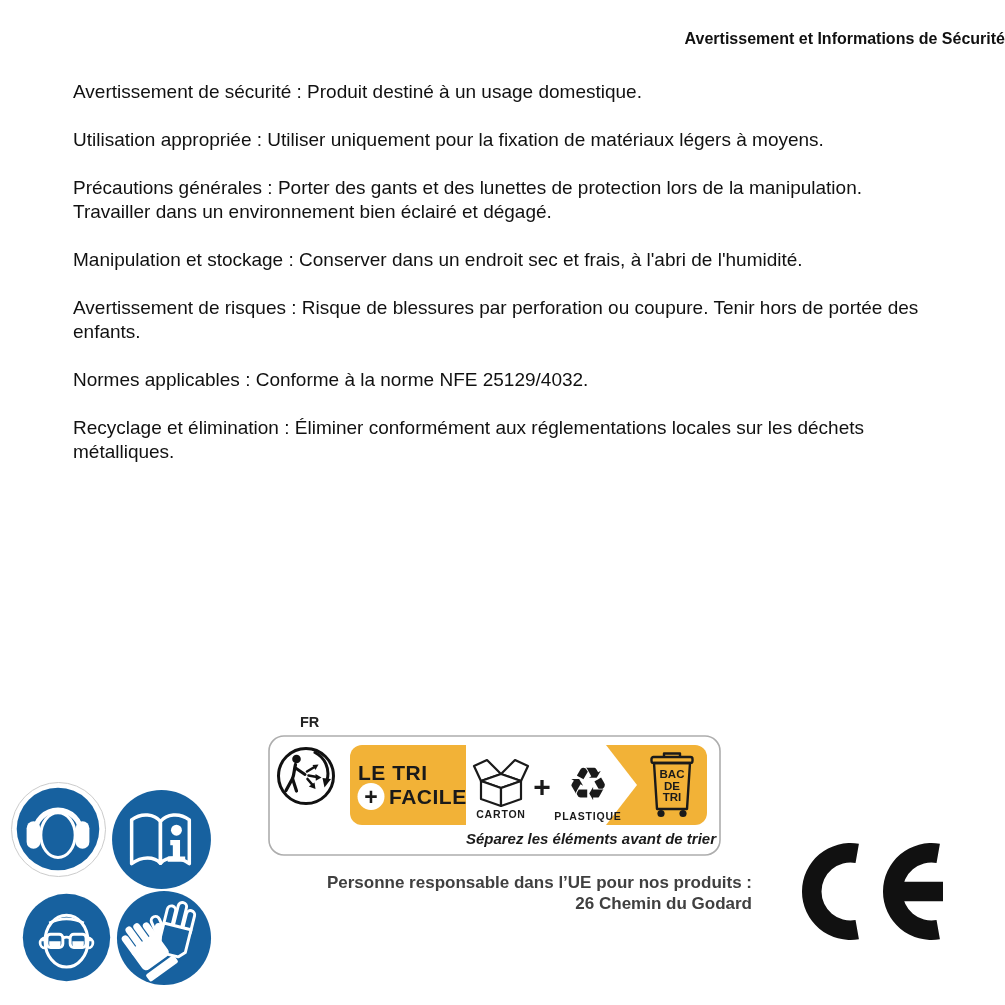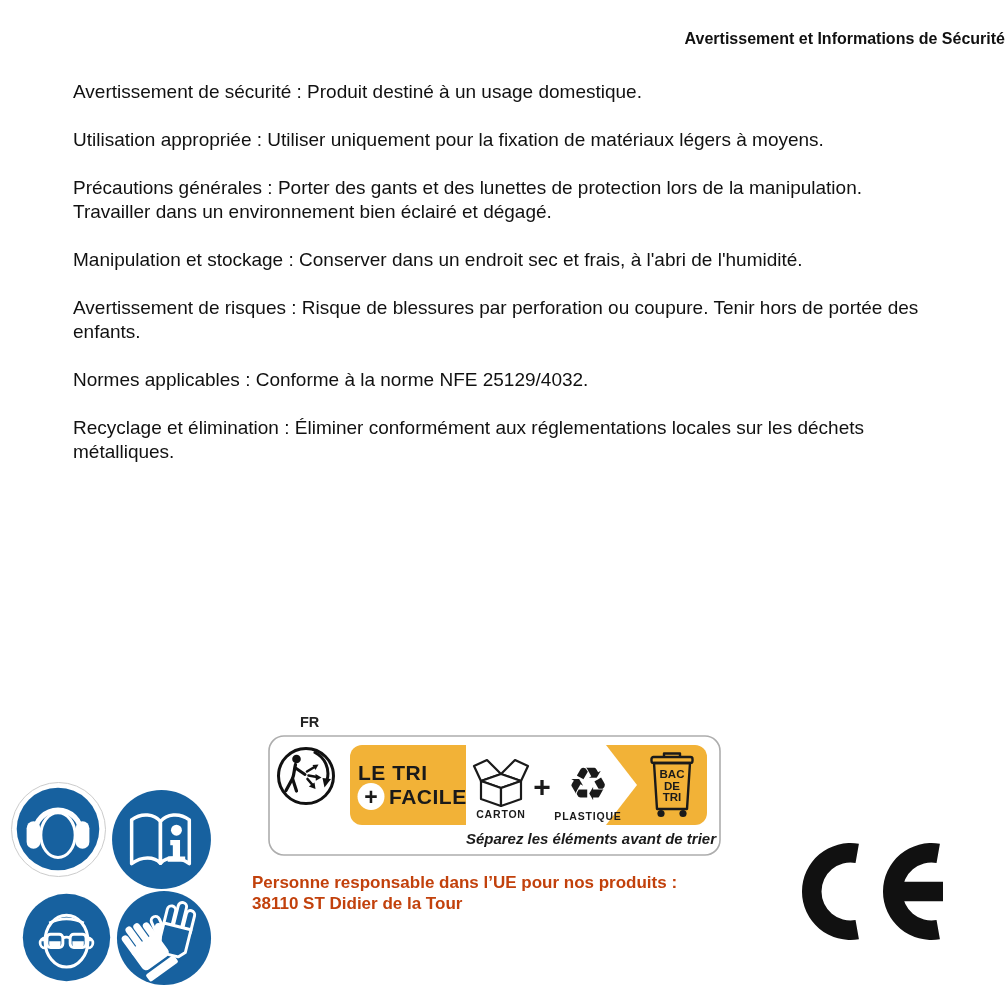--- a/index.html
+++ b/index.html
@@ -25,22 +25,22 @@
   .icon-ring{
     position:absolute;left:11px;top:782px;width:93px;height:93px;
     border:1px solid #cccccc;border-radius:50%;
   }
   .icon-ear{position:absolute;left:15px;top:786px;}
   .icon-book{position:absolute;left:110px;top:788px;}
   .icon-goggles{position:absolute;left:21px;top:892px;}
   .icon-gloves{position:absolute;left:115px;top:889px;}
   .resp-block{
     position:absolute;left:252px;top:872px;width:500px;
-    text-align:left;font-size:17px;font-weight:bold;
-    line-height:21.4px;color:#c2410c;
+    text-align:right;font-size:17px;font-weight:bold;
+    line-height:21.4px;color:#404040;
   }
   .ce-svg{position:absolute;left:795px;top:841px;}
   svg text{font-family:"Liberation Sans", sans-serif;}
 </style>
 </head>
 <body>
 
 <div class="doc-title">Avertissement et Informations de Sécurité</div>
 
 <div class="body-text">
@@ -160,21 +160,21 @@
     <rect x="37.8" y="31" width="7.2" height="27" rx="3.6"></rect>
     <rect x="46.2" y="36" width="7.2" height="22" rx="3.6"></rect>
     <rect x="21" y="50" width="32.4" height="27" rx="5"></rect>
     <rect x="52" y="42" width="7.4" height="21" rx="3.7" transform="rotate(38 55 52)"></rect>
     <rect x="19.5" y="79.5" width="35.5" height="9" rx="2"></rect>
   </g>
 </svg>
 
 <div class="resp-block">
   <div>Personne responsable dans l’UE pour nos produits :</div>
-  <div>38110 ST Didier de la Tour</div>
+  <div>26 Chemin du Godard</div>
 </div>
 
 <svg class="ce-svg" width="150" height="100" viewBox="0 0 150 100" role="img" aria-label="CE">
   <g fill="#111111">
     <path d="M 63.92,2.74 A 48.5 48.5 0 1 0 63.92,98.26 L 60.53,79.06 A 29 29 0 1 1 60.53,21.94 Z"></path>
     <path d="M 144.92,2.74 A 48.5 48.5 0 1 0 144.92,98.26 L 141.53,79.06 A 29 29 0 1 1 141.53,21.94 Z"></path>
     <rect x="107" y="40.75" width="41" height="19.5"></rect>
   </g>
 </svg>
 

